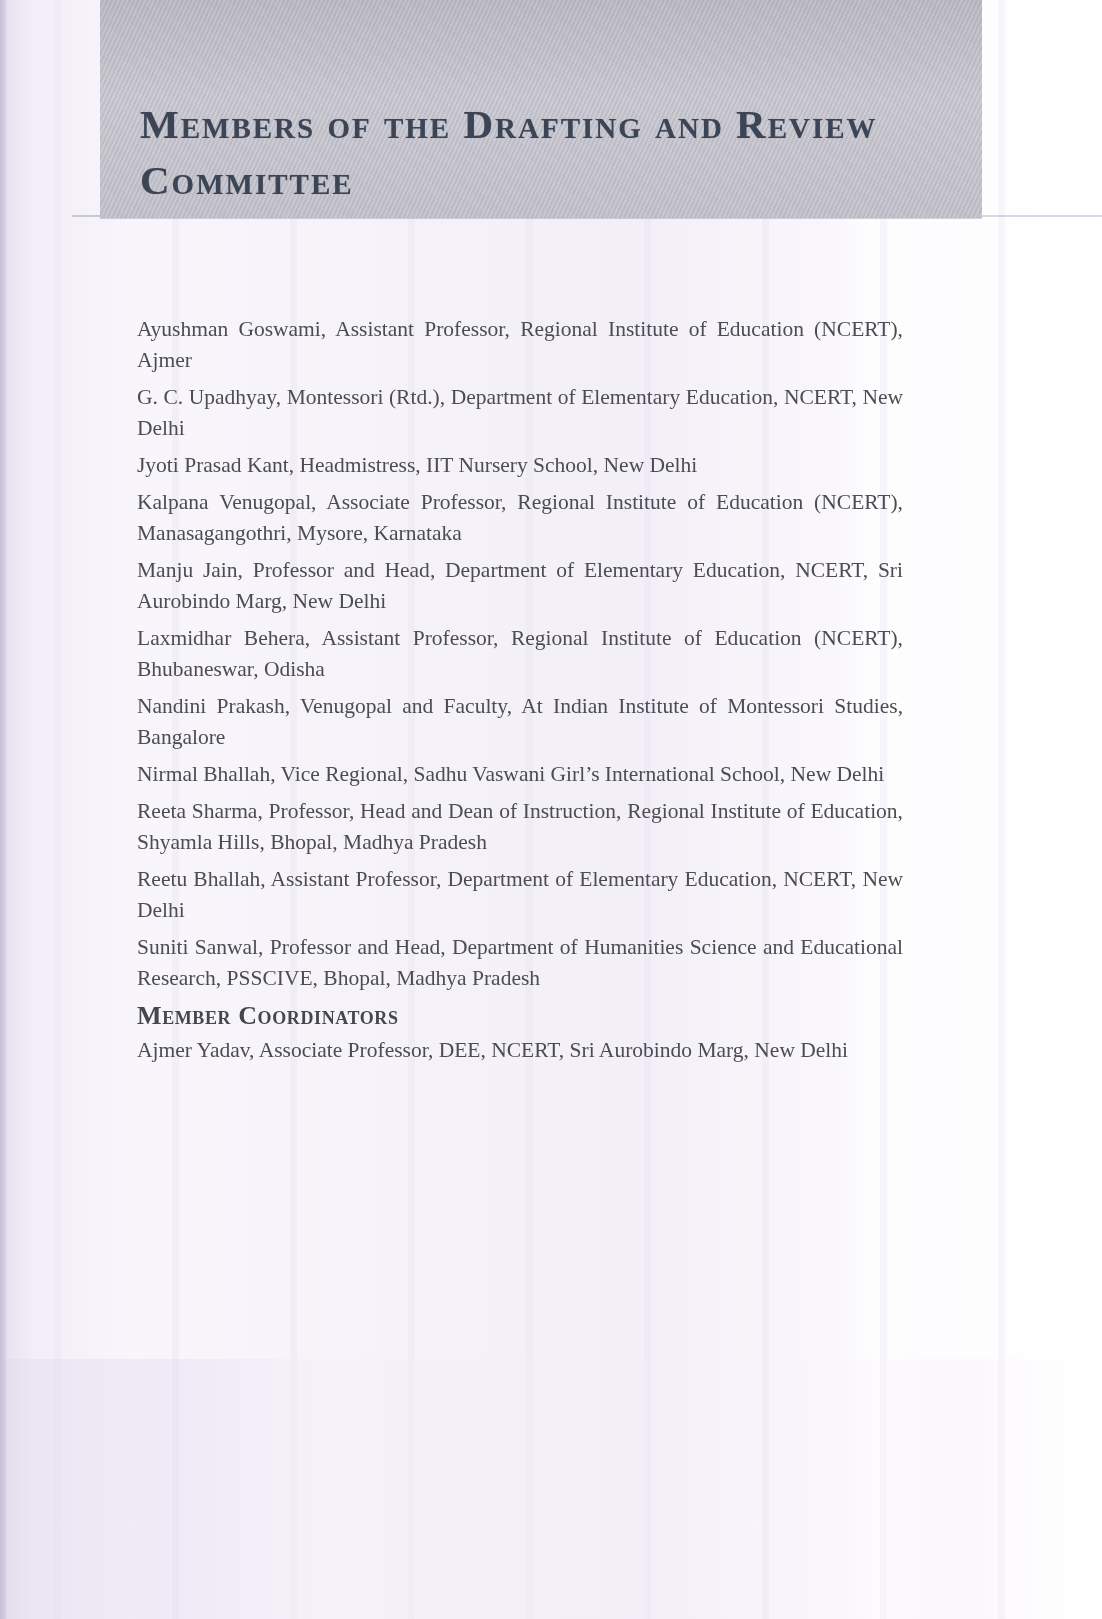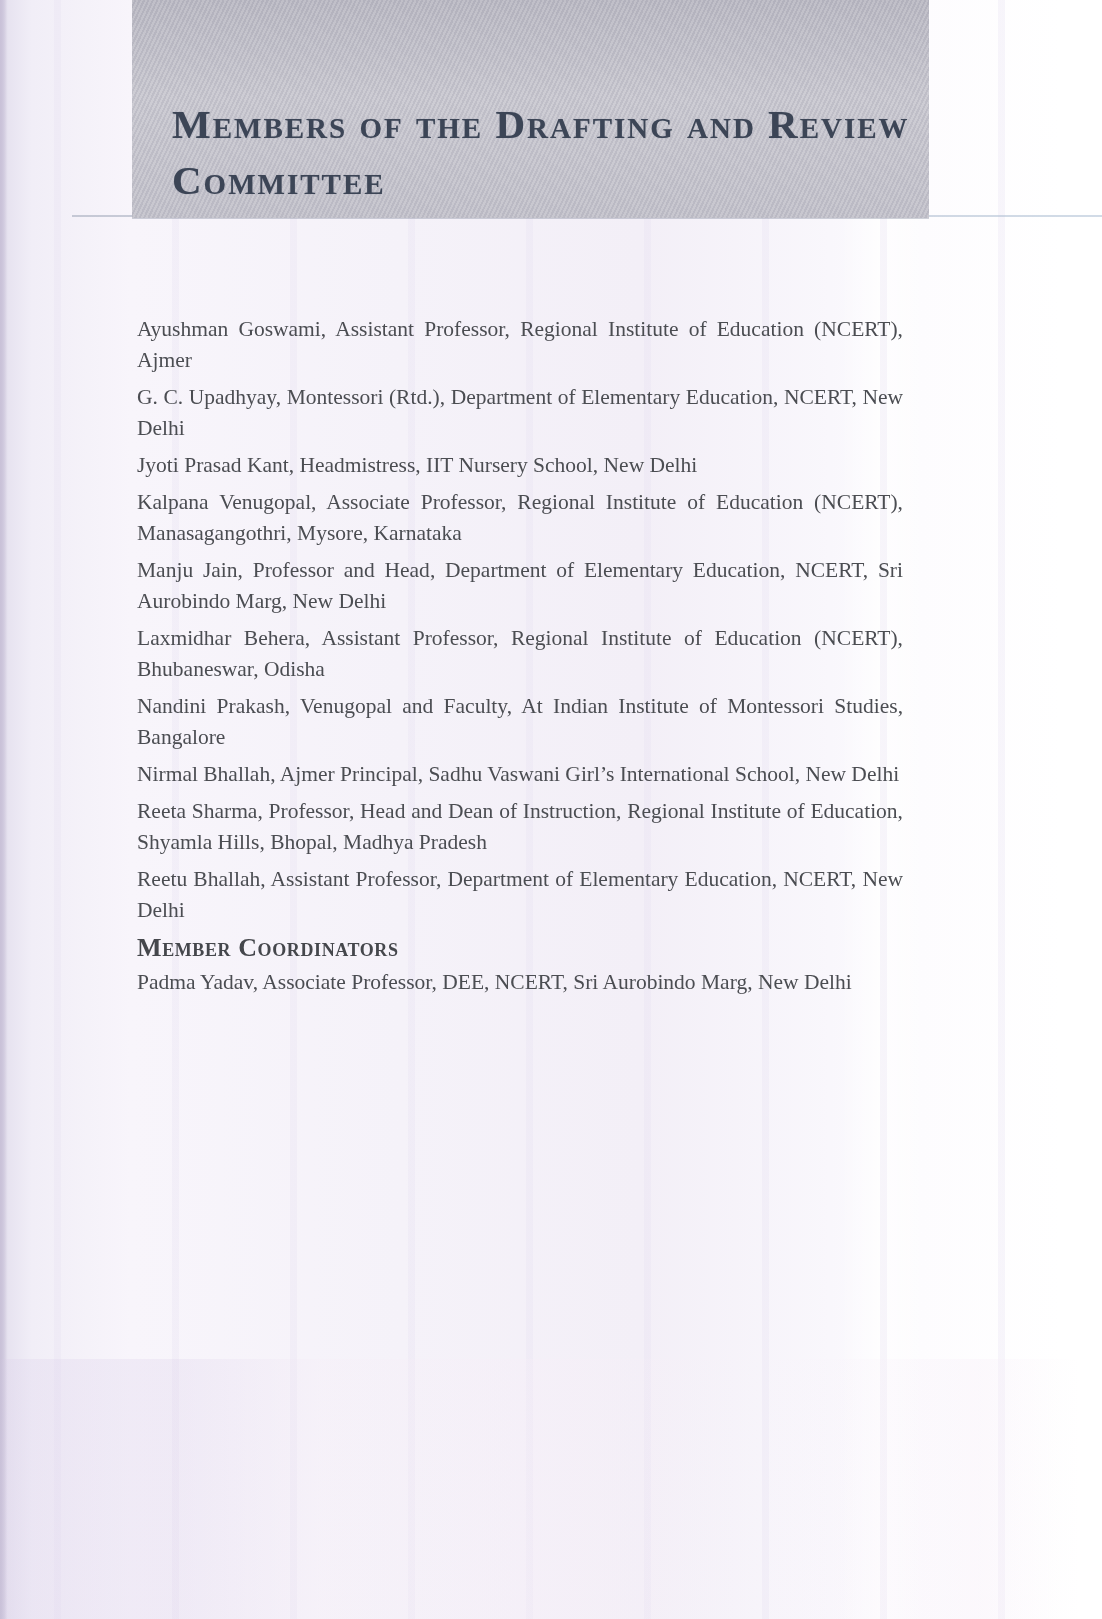--- a/index.html
+++ b/index.html
@@ -65,30 +65,29 @@
       rgba(170,185,205,0.55) 820px,
       rgba(185,200,218,0.65) 1030px);
     z-index: 1;
   }
 
   
   .banner {
     position: absolute;
     top: 0;
     left: 100px;
-    width: 797px;
+    width: 882px;
     height: 218px;
     background:
       repeating-linear-gradient(115deg,
         rgba(255,255,255,0.10) 0 2px,
         rgba(118,118,140,0.10) 2px 4px),
       linear-gradient(180deg, #b9b8c2 0%, #c8c7cf 45%, #c2c1ca 100%);
     z-index: 2;
     box-shadow: 0 1px 0 rgba(120,130,150,0.35);
-    margin-left: 32px;
   }
 
   .banner-title {
     position: absolute;
     left: 40px;
     top: 96px;
     width: 740px;
     font-weight: 700;
     font-variant: small-caps;
     font-size: 41px;
@@ -158,24 +157,25 @@
   <p class="member"><span>Jyoti Prasad Kant, </span><span class="role">Headmistress</span><span>, IIT Nursery School, New Delhi</span></p>
 
   <p class="member"><span>Kalpana Venugopal, </span><span class="role">Associate Professor</span><span>, Regional Institute of Education (NCERT), Manasagangothri, Mysore, Karnataka</span></p>
 
   <p class="member"><span>Manju Jain, </span><span class="role">Professor and Head</span><span>, Department of Elementary Education, NCERT, Sri Aurobindo Marg, New Delhi</span></p>
 
   <p class="member"><span>Laxmidhar Behera, </span><span class="role">Assistant Professor</span><span>, Regional Institute of Education (NCERT), Bhubaneswar, Odisha</span></p>
 
   <p class="member"><span>Nandini Prakash, </span><span class="role">Venugopal</span><span> and Faculty, At Indian Institute of Montessori Studies, Bangalore</span></p>
 
-  <p class="member"><span>Nirmal Bhallah, </span><span class="role">Ajmer Principal</span><span>, Sadhu Vaswani Girl’s International School, New Delhi</span></p>
+  <p class="member"><span>Nirmal Bhallah, </span><span class="role">Vice Regional</span><span>, Sadhu Vaswani Girl’s International School, New Delhi</span></p>
 
   <p class="member"><span>Reeta Sharma, </span><span class="role">Professor, Head and Dean</span><span> of Instruction, Regional Institute of Education, Shyamla Hills, Bhopal, Madhya Pradesh</span></p>
 
   <p class="member"><span>Reetu Bhallah, </span><span class="role">Assistant Professor</span><span>, Department of Elementary Education, NCERT, New Delhi</span></p>
 
+  <p class="member"><span>Suniti Sanwal, </span><span class="role">Professor and Head</span><span>, Department of Humanities Science and Educational Research, PSSCIVE, Bhopal, Madhya Pradesh</span></p>
 </div>
   <h2 class="coordinators-heading">Member Coordinators</h2>
   <div id="coordinators-list">
-  <p class="member"><span>Padma Yadav, </span><span class="role">Associate Professor</span><span>, DEE, NCERT, Sri Aurobindo Marg, New Delhi</span></p>
+  <p class="member"><span>Ajmer Yadav, </span><span class="role">Associate Professor</span><span>, DEE, NCERT, Sri Aurobindo Marg, New Delhi</span></p>
 </div>
 </div>
 
 </body></html>

